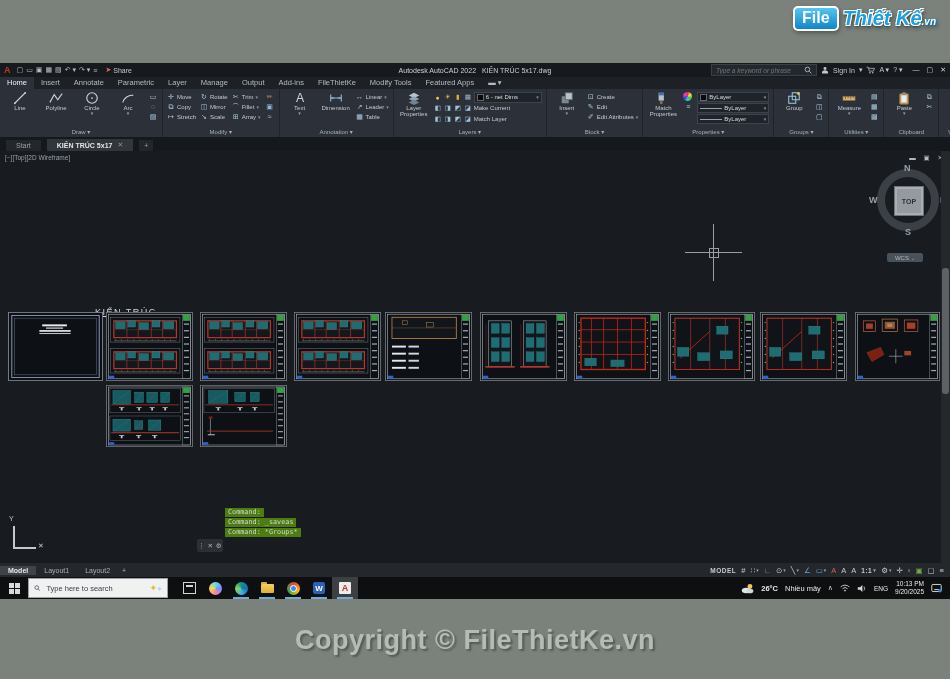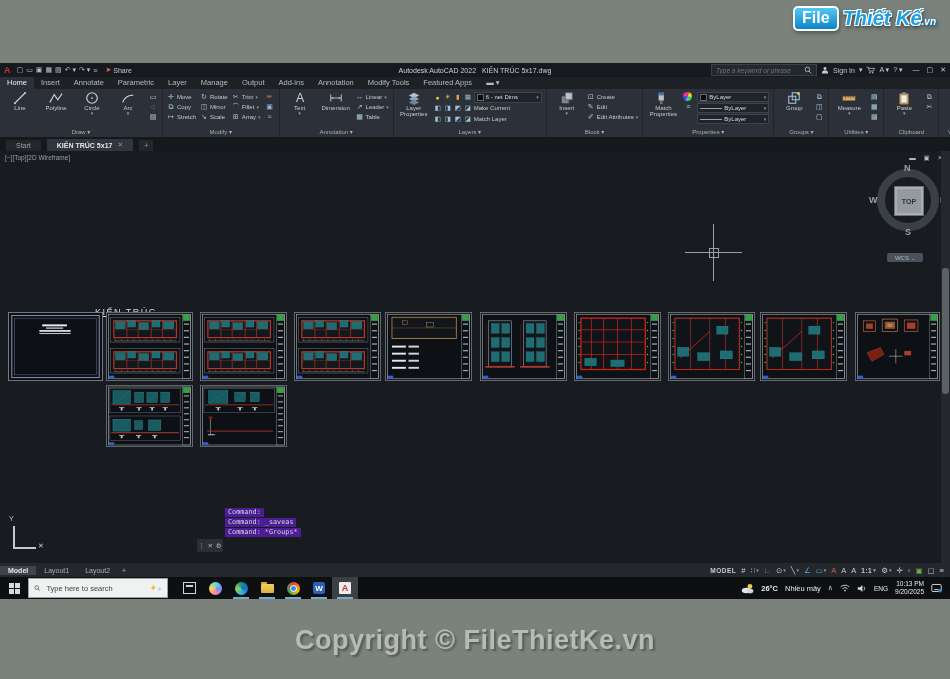--- a/index.html
+++ b/index.html
@@ -75,21 +75,21 @@
   .chx{position:absolute;background:#98a0a6;}
   .pickbox{position:absolute;width:8px;height:8px;border:1px solid #98a0a6;background:transparent;}
   
   .scrtrack{position:absolute;right:0;top:0;width:9px;height:412px;background:#24272c;}
   .scrthumb{position:absolute;right:1px;top:117px;width:7px;height:126px;background:#5c6166;border-radius:3px;}
   
   .sheet{position:absolute;}
   .sheet svg{display:block;width:100%;height:100%;}
   
   .cmdhist{position:absolute;left:225px;top:357px;display:flex;flex-direction:column;align-items:flex-start;gap:1px;font-family:"DejaVu Sans Mono",monospace;font-size:6.8px;color:#d4d7d9;}
-  .cmdhist span{background:#4c1d95;padding:0 3px;line-height:9px;}
+  .cmdhist span{background:#4d7c0f;padding:0 3px;line-height:9px;}
   .cmdctl{position:absolute;left:197px;top:388px;width:26px;height:13px;background:#2b3034;border-radius:2px;display:flex;align-items:center;justify-content:space-around;color:#aeb4ba;font-size:6.5px;}
   .cmdbar{position:absolute;left:226px;top:388px;width:531px;height:13px;background:#a9aeac;border:1px solid #74797​7;border-radius:1px;display:flex;align-items:center;box-sizing:border-box;}
   .cmdico{background:#3c4144;color:#cfd4d8;font-size:6px;height:9px;line-height:9px;padding:0 2px;margin:0 3px;border-radius:1px;}
   .cmdbar input{flex:1;background:transparent;border:none;outline:none;font-family:"DejaVu Sans Mono",monospace;font-style:italic;font-size:7px;color:#4a4f4c;}
   .cmdbar input::placeholder{color:#4a4f4c;}
   .cmdup{color:#4a4f4c;font-size:6px;padding-right:3px;}
   
   .ucs-v{position:absolute;left:13px;top:375px;width:1.5px;height:22px;background:#c3c9cd;}
   .ucs-h{position:absolute;left:13px;top:396px;width:23px;height:1.5px;background:#c3c9cd;}
   .ucs-y{position:absolute;left:9px;top:364px;font-size:7px;color:#c3c9cd;}
@@ -199,21 +199,21 @@
 
     <div class="rtabs" id="ribbon-tabs">
         <span class="rtab active">Home</span>
         <span class="rtab">Insert</span>
         <span class="rtab">Annotate</span>
         <span class="rtab">Parametric</span>
         <span class="rtab">Layer</span>
         <span class="rtab">Manage</span>
         <span class="rtab">Output</span>
         <span class="rtab">Add-ins</span>
-        <span class="rtab">Annotation</span>
+        <span class="rtab">FileThietKe</span>
         <span class="rtab">Modify Tools</span>
         <span class="rtab">Featured Apps</span>
         <span class="rtab">▬ ▾</span>
       </div>
 
     <div class="rpanels" id="ribbon-panels">
         <div class="panel">
           <div class="pbody">
             <div class="bigbtn">
               <div class="bicon">

